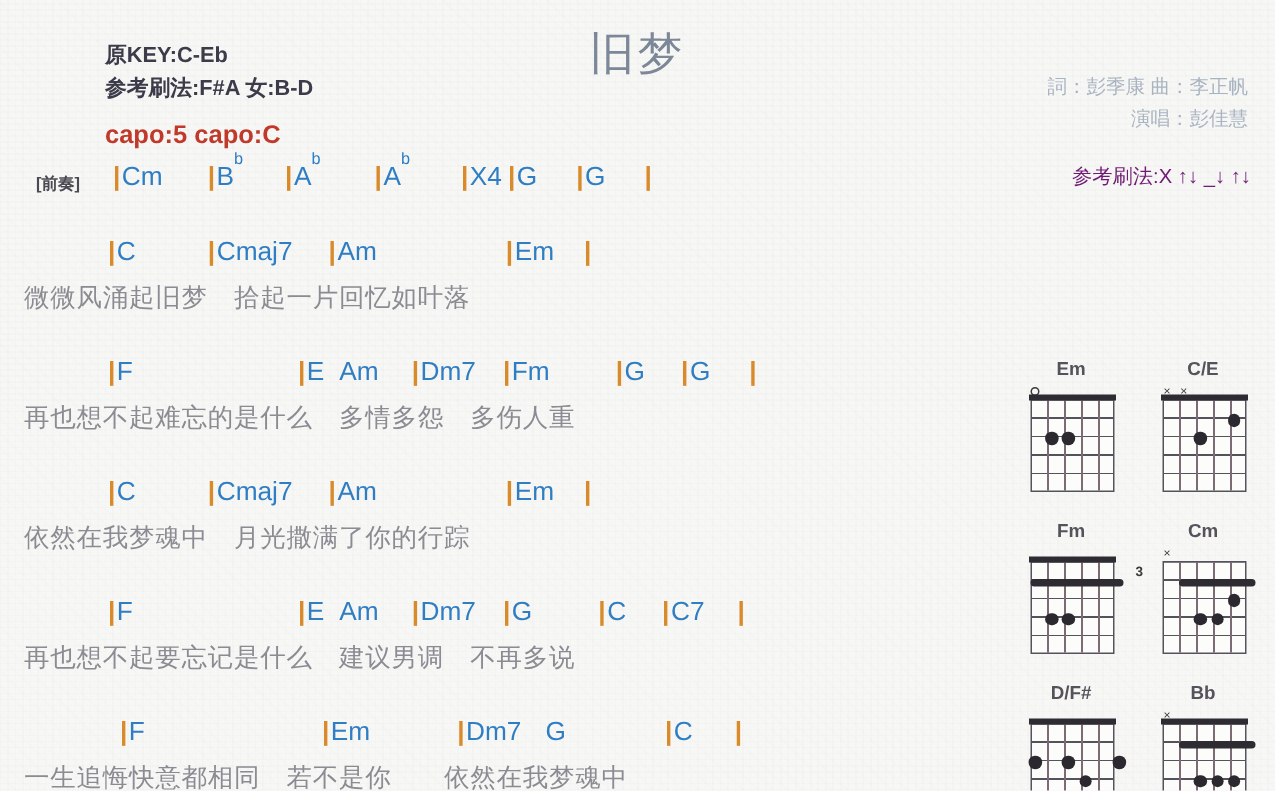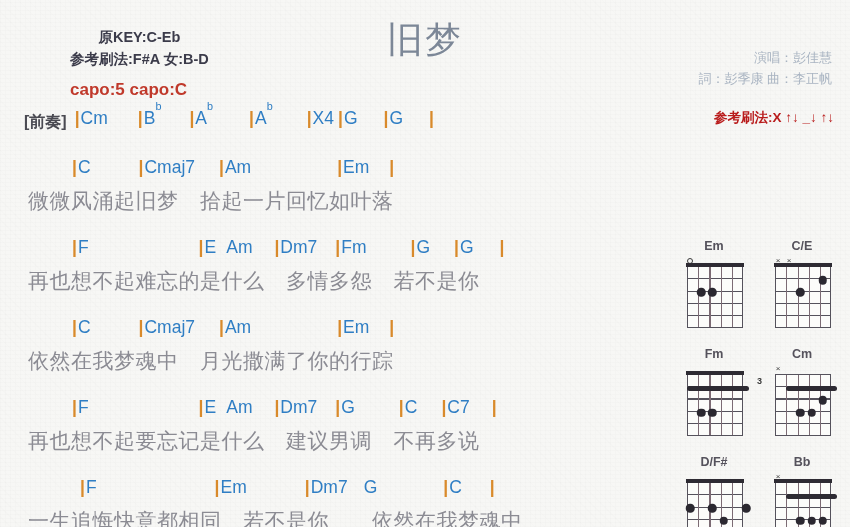--- a/index.html
+++ b/index.html
@@ -38,36 +38,35 @@
     position: absolute;
     left: 70px;
     top: 26px;
     line-height: 1.55;
   }
   .meta-line {
     font-size: 14.5px;
     color: #3b3b4a;
     white-space: nowrap;
     font-weight: 600;
-    text-align: center;
   }
   .capo-line {
     font-size: 17px;
     color: #c0392b;
     font-weight: bold;
     white-space: nowrap;
     margin-top: 6px;
   }
   .song-title {
     position: absolute;
     left: 0;
     right: 0;
     top: 16px;
     text-align: center;
-    font-size: 36px;
+    font-size: 30px;
     color: #7c8797;
     letter-spacing: 2px;
     font-weight: normal;
   }
   .credits {
     position: absolute;
     right: 18px;
     top: 48px;
     text-align: right;
     line-height: 1.6;
@@ -79,61 +78,61 @@
   }
   .play-notes {
     position: absolute;
     right: 16px;
     top: 107px;
     text-align: right;
     line-height: 1.6;
   }
   .play-note-line {
     font-size: 13.5px;
-    color: #b91c1c;
-    font-weight: bold;
+    color: #701a75;
+    font-weight: normal;
     white-space: nowrap;
   }
 
   
   .body-area {
     position: absolute;
     left: 0;
     top: 105px;
     width: 672px;
   }
   .intro-row {
     padding-left: 24px;
     height: 34px;
     display: flex;
     align-items: center;
     white-space: nowrap;
   }
   .section-tag {
-    font-size: 16px;
+    font-size: 11px;
     color: #4a4a52;
     font-weight: 600;
-    margin-right: 8px;
+    margin-right: 22px;
   }
   .block {
     margin-top: 18px;
   }
   .chord-row {
     height: 30px;
     white-space: nowrap;
     position: relative;
     font-size: 0;
   }
   .lyric-row {
     height: 32px;
     white-space: nowrap;
-    font-size: 21px;
+    font-size: 17px;
     color: #8b8b93;
     letter-spacing: 0.5px;
-    padding-left: 28px;
+    padding-left: 16px;
   }
   .chord {
     display: inline-block;
     font-size: 17.5px;
     color: #2f7ec4;
     font-weight: 500;
     position: relative;
   }
   .bar {
     color: #d98a2b;
@@ -254,41 +253,41 @@
 
   <div class="header-meta">
     <div class="meta-line">原KEY:C-Eb</div>
     <div class="meta-line">参考刷法:F#A 女:B-D</div>
     <div class="capo-line">capo:5 capo:C</div>
   </div>
 
   <div class="song-title">旧梦</div>
 
   <div class="credits">
+    <div class="credit-line">詞：彭季康  曲：李正帆</div>
     <div class="credit-line">演唱：彭佳慧</div>
-    <div class="credit-line">詞：彭季康  曲：李正帆</div>
   </div>
 
   <div class="play-notes">
     <div class="play-note-line">参考刷法:X ↑↓ _↓ ↑↓</div>
   </div>
 
   <div class="body-area">
     <div class="intro-row">
       <span class="section-tag">[前奏]</span>
       <span class="chord-row" id="intro-chords"><span class="chord"><span class="bar">|</span><span>Cm</span></span><span class="sp" style="width: 30px;"></span><span class="chord"><span class="bar">|</span><span>B</span><sup>b</sup></span><span class="sp" style="width: 28px;"></span><span class="chord"><span class="bar">|</span><span>A</span><sup>b</sup></span><span class="sp" style="width: 36px;"></span><span class="chord"><span class="bar">|</span><span>A</span><sup>b</sup></span><span class="sp" style="width: 34px;"></span><span class="chord"><span class="bar">|</span><span>X4</span></span><span class="sp" style="width: 4px;"></span><span class="chord"><span class="bar">|</span><span>G</span></span><span class="sp" style="width: 26px;"></span><span class="chord"><span class="bar">|</span><span>G</span></span><span class="sp" style="width: 26px;"></span><span class="chord"><span class="bar">|</span></span></span>
     </div>
     <div id="blocks-container">
         <div class="block">
           <div class="chord-row" style="padding-left: 72px;"><span class="chord"><span class="bar">|</span><span>C</span></span><span class="sp" style="width: 48px;"></span><span class="chord"><span class="bar">|</span><span>Cmaj7</span></span><span class="sp" style="width: 24px;"></span><span class="chord"><span class="bar">|</span><span>Am</span></span><span class="sp" style="width: 86px;"></span><span class="chord"><span class="bar">|</span><span>Em</span></span><span class="sp" style="width: 20px;"></span><span class="chord"><span class="bar">|</span></span></div>
           <div class="lyric-row">微微风涌起旧梦　拾起一片回忆如叶落</div>
         </div>
         <div class="block">
           <div class="chord-row" style="padding-left: 72px;"><span class="chord"><span class="bar">|</span><span>F</span></span><span class="sp" style="width: 110px;"></span><span class="chord"><span class="bar">|</span><span>E</span></span><span class="sp" style="width: 10px;"></span><span class="chord"><span>Am</span></span><span class="sp" style="width: 22px;"></span><span class="chord"><span class="bar">|</span><span>Dm7</span></span><span class="sp" style="width: 18px;"></span><span class="chord"><span class="bar">|</span><span>Fm</span></span><span class="sp" style="width: 44px;"></span><span class="chord"><span class="bar">|</span><span>G</span></span><span class="sp" style="width: 24px;"></span><span class="chord"><span class="bar">|</span><span>G</span></span><span class="sp" style="width: 26px;"></span><span class="chord"><span class="bar">|</span></span></div>
-          <div class="lyric-row">再也想不起难忘的是什么　多情多怨　若不是你</div>
+          <div class="lyric-row">再也想不起难忘的是什么　多情多怨　多伤人重</div>
         </div>
         <div class="block">
           <div class="chord-row" style="padding-left: 72px;"><span class="chord"><span class="bar">|</span><span>C</span></span><span class="sp" style="width: 48px;"></span><span class="chord"><span class="bar">|</span><span>Cmaj7</span></span><span class="sp" style="width: 24px;"></span><span class="chord"><span class="bar">|</span><span>Am</span></span><span class="sp" style="width: 86px;"></span><span class="chord"><span class="bar">|</span><span>Em</span></span><span class="sp" style="width: 20px;"></span><span class="chord"><span class="bar">|</span></span></div>
           <div class="lyric-row">依然在我梦魂中　月光撒满了你的行踪</div>
         </div>
         <div class="block">
           <div class="chord-row" style="padding-left: 72px;"><span class="chord"><span class="bar">|</span><span>F</span></span><span class="sp" style="width: 110px;"></span><span class="chord"><span class="bar">|</span><span>E</span></span><span class="sp" style="width: 10px;"></span><span class="chord"><span>Am</span></span><span class="sp" style="width: 22px;"></span><span class="chord"><span class="bar">|</span><span>Dm7</span></span><span class="sp" style="width: 18px;"></span><span class="chord"><span class="bar">|</span><span>G</span></span><span class="sp" style="width: 44px;"></span><span class="chord"><span class="bar">|</span><span>C</span></span><span class="sp" style="width: 24px;"></span><span class="chord"><span class="bar">|</span><span>C7</span></span><span class="sp" style="width: 22px;"></span><span class="chord"><span class="bar">|</span></span></div>
           <div class="lyric-row">再也想不起要忘记是什么　建议男调　不再多说</div>
         </div>
         <div class="block">

